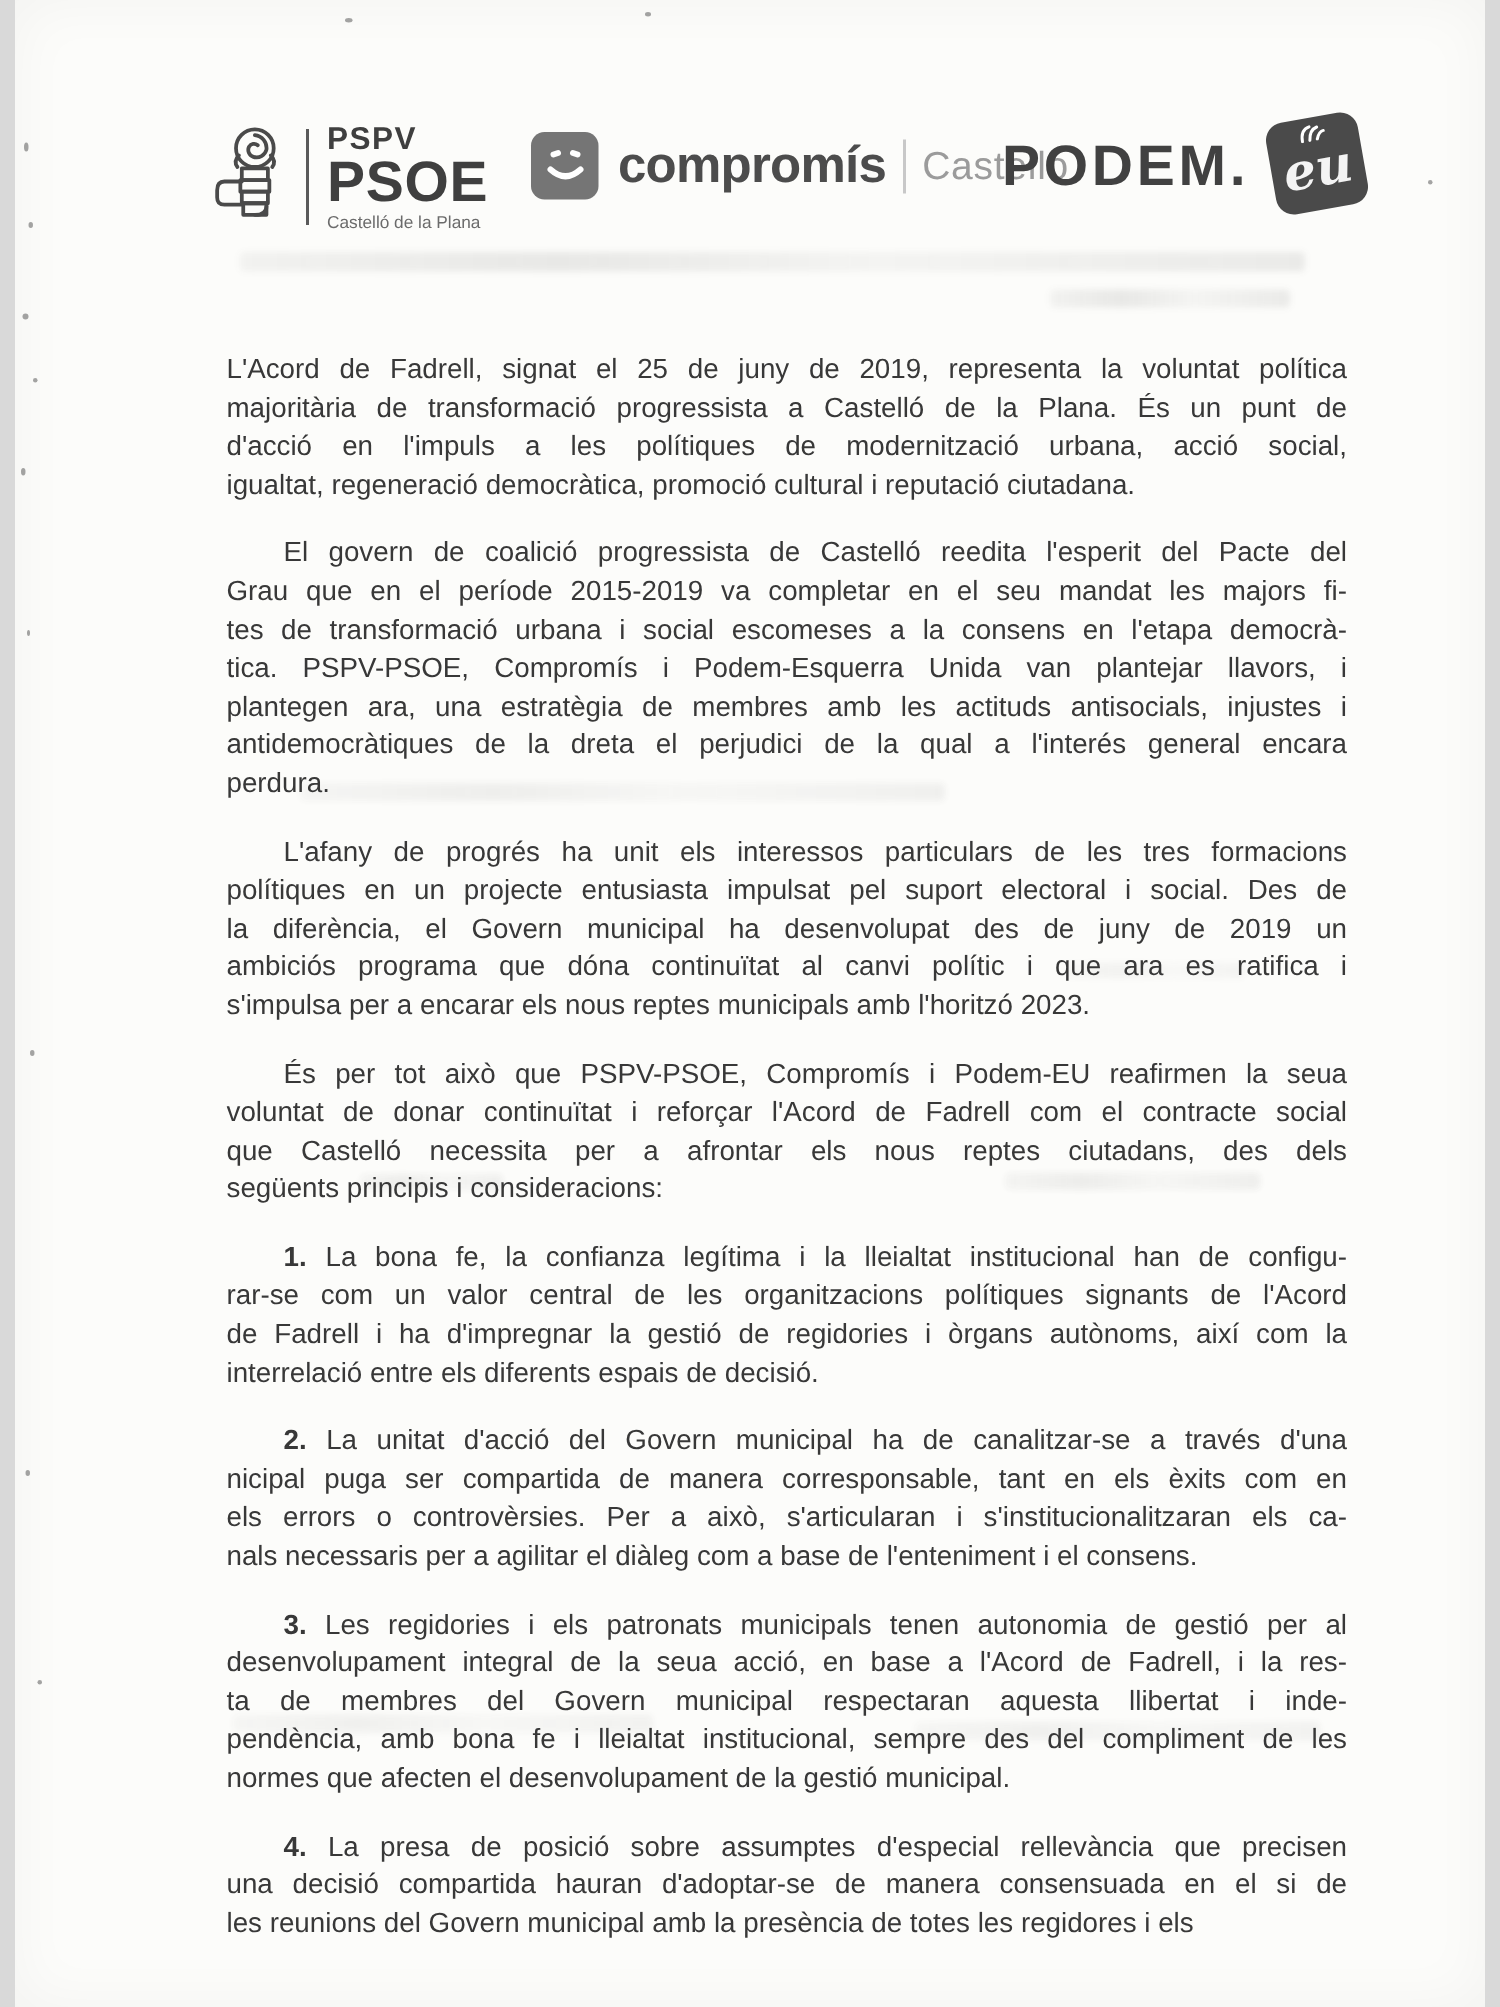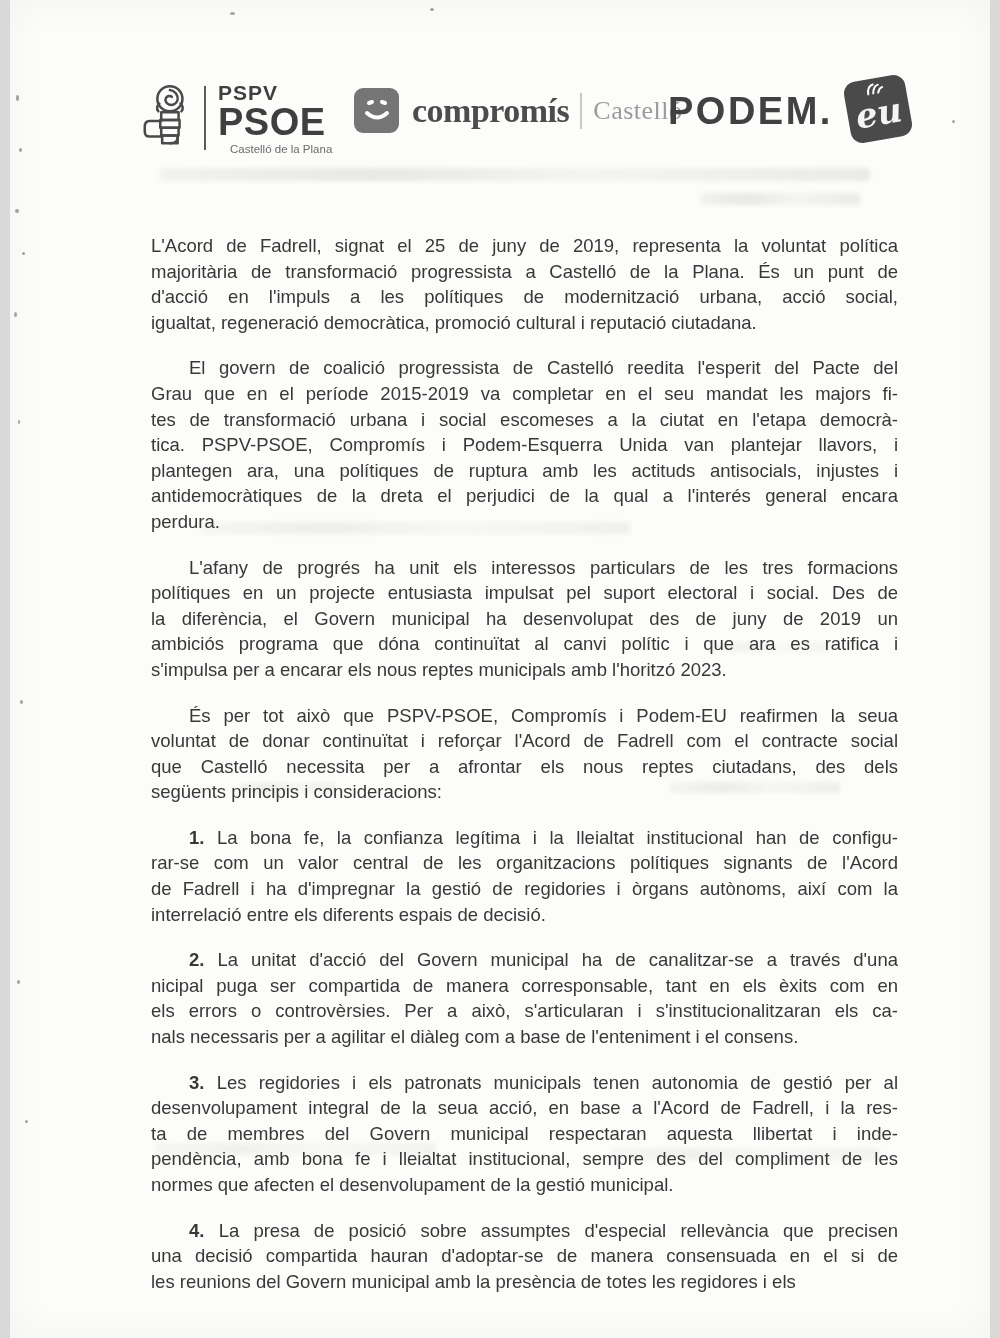--- a/index.html
+++ b/index.html
@@ -14,23 +14,23 @@
   }
 
   
   .logo-row{position:absolute;left:0;top:0;width:1000px;height:190px;}
   .psoe{position:absolute;left:128px;top:82px;display:flex;align-items:flex-start;}
   .psoe .rose{width:58px;height:78px;}
   .psoe .bar{width:2px;height:64px;background:#5a5a5a;margin:4px 12px 0 8px;}
   .psoe-txt{display:flex;flex-direction:column;color:#3f3f3f;}
   .psoe-top{font-weight:bold;font-size:21px;letter-spacing:1px;line-height:22px;}
   .psoe-main{font-weight:bold;font-size:38px;line-height:36px;letter-spacing:0.5px;}
-  .psoe-sub{font-size:11.5px;color:#6b6b6b;margin-top:3px;margin-left:12px;}
+  .psoe-sub{font-size:11.5px;color:#6b6b6b;margin-top:3px;}
 
-  .compromis{position:absolute;left:344px;top:88px;display:flex;align-items:center;font-family:Liberation Serif, serif;}
+  .compromis{position:absolute;left:344px;top:88px;display:flex;align-items:center;}
   .smiley{width:45px;height:45px;background:#757575;border-radius:9px;display:flex;align-items:center;justify-content:center;}
   .comp-name{font-weight:bold;font-size:34px;color:#4c4c4c;margin-left:13px;letter-spacing:-0.5px;}
   .comp-bar{width:2px;height:36px;background:#c8c8c8;margin:0 11px;}
   .comp-region{font-size:26px;color:#9b9b9b;letter-spacing:0.5px;}
 
   .podem{position:absolute;left:658px;top:74px;display:flex;align-items:flex-start;text-align:right;}
   .podem-name{font-weight:bold;font-size:38px;color:#414141;letter-spacing:2.5px;margin-top:16px;}
   .eu-box{position:relative;width:62px;height:62px;background:#4a4a4a;border-radius:12px;
           transform:rotate(-10deg);margin-left:14px;margin-top:4px;
           display:flex;align-items:center;justify-content:center;}
@@ -112,23 +112,23 @@
   <div class="doc-body">
       <div class="paragraph">
         <div class="text-line just">L'Acord de Fadrell, signat el 25 de juny de 2019, representa la voluntat política</div>
         <div class="text-line just">majoritària de transformació progressista a Castelló de la Plana. És un punt de</div>
         <div class="text-line just">d'acció en l'impuls a les polítiques de modernització urbana, acció social,</div>
         <div class="text-line">igualtat, regeneració democràtica, promoció cultural i reputació ciutadana.</div>
       </div>
       <div class="paragraph">
         <div class="text-line just indent">El govern de coalició progressista de Castelló reedita l'esperit del Pacte del</div>
         <div class="text-line just">Grau que en el període 2015-2019 va completar en el seu mandat les majors fi-</div>
-        <div class="text-line just">tes de transformació urbana i social escomeses a la ciutat en l'etapa democrà-</div>
+        <div class="text-line just">tes de transformació urbana i social escomeses a la consens en l'etapa democrà-</div>
         <div class="text-line just">tica. PSPV-PSOE, Compromís i Podem-Esquerra Unida van plantejar llavors, i</div>
-        <div class="text-line just">plantegen ara, una polítiques de ruptura amb les actituds antisocials, injustes i</div>
+        <div class="text-line just">plantegen ara, una estratègia de membres amb les actituds antisocials, injustes i</div>
         <div class="text-line just">antidemocràtiques de la dreta el perjudici de la qual a l'interés general encara</div>
         <div class="text-line">perdura.</div>
       </div>
       <div class="paragraph">
         <div class="text-line just indent">L'afany de progrés ha unit els interessos particulars de les tres formacions</div>
         <div class="text-line just">polítiques en un projecte entusiasta impulsat pel suport electoral i social. Des de</div>
         <div class="text-line just">la diferència, el Govern municipal ha desenvolupat des de juny de 2019 un</div>
         <div class="text-line just">ambiciós programa que dóna continuïtat al canvi polític i que ara es ratifica i</div>
         <div class="text-line">s'impulsa per a encarar els nous reptes municipals amb l'horitzó 2023.</div>
       </div>

